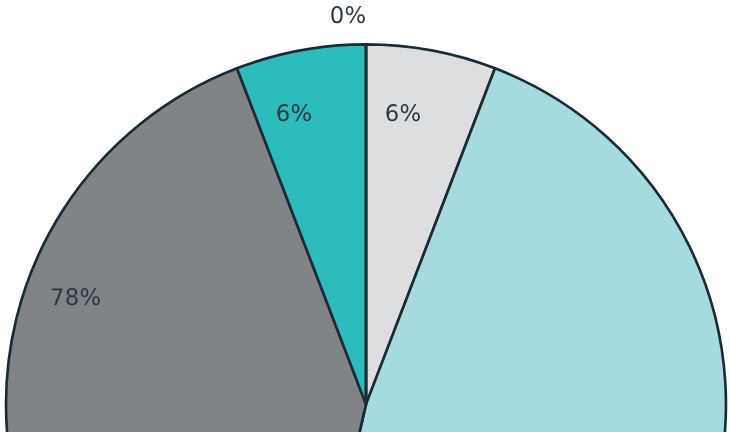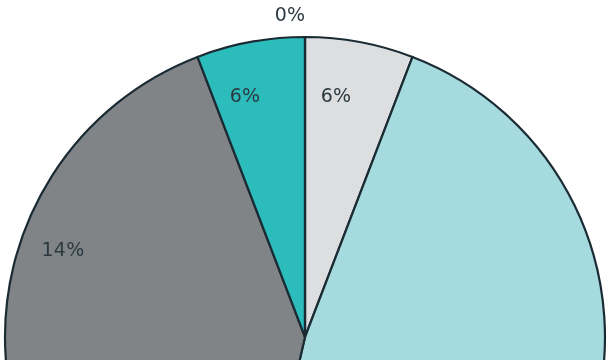--- a/index.html
+++ b/index.html
@@ -56,17 +56,17 @@
         <path d="M 305 337 L 412.51 56.93 A 300 300 0 0 1 237.51 629.31 Z" fill="#a5dbde" class="slice-path"></path>
         <path d="M 305 337 L 237.51 629.31 A 300 300 0 0 1 197.49 56.93 Z" fill="#808487" class="slice-path"></path>
         <path d="M 305 337 L 197.49 56.93 A 300 300 0 0 1 305.00 37.00 Z" fill="#2cbcbc" class="slice-path"></path>
         <line x1="305" y1="337" x2="305.00" y2="37.00" stroke="#1b2b33" stroke-width="2.2"></line>
       </g>
   </svg>
 
   <div id="label-layer">
       <div class="slice-label label-outside" style="left: 290px; top: 14px;">0%</div>
       <div class="slice-label" style="left: 336px; top: 95px;">6%</div>
-      <div class="slice-label" style="left: 63px; top: 249px;">14%</div>
+      <div class="slice-label" style="left: 63px; top: 249px;">78%</div>
       <div class="slice-label" style="left: 245px; top: 95px;">6%</div>
     </div>
 
 </div>
 
 </body></html>

